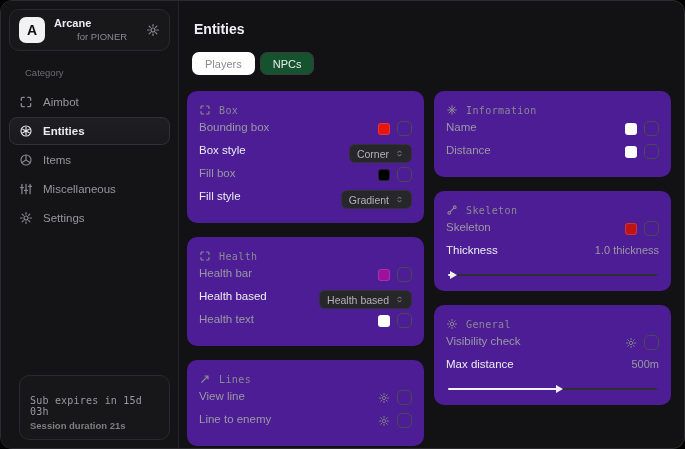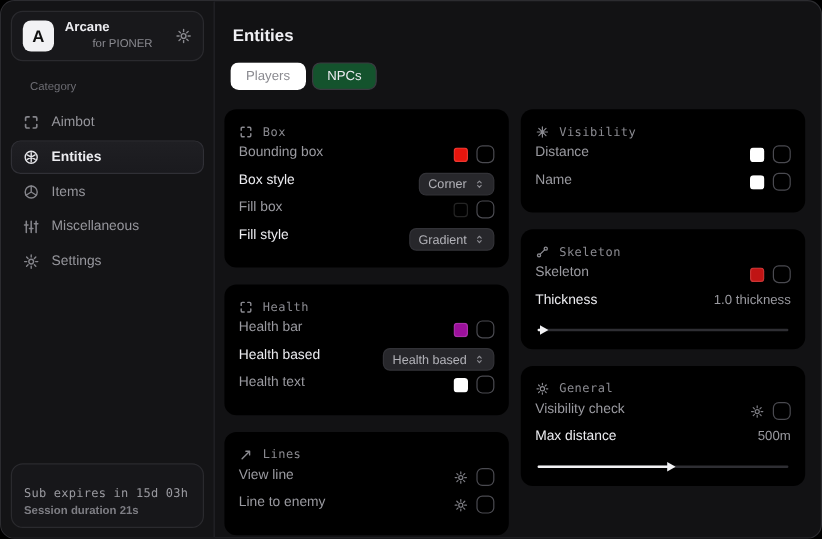--- a/index.html
+++ b/index.html
@@ -28,36 +28,36 @@
   .cat-label{font-size:9.5px;color:#6c6c72;margin:16px 16px 10px;}
   .nav{display:flex;flex-direction:column;gap:1px;}
   .nav-item{display:flex;align-items:center;gap:10px;padding:6px 9px;border-radius:8px;
     color:#96969c;font-size:11.5px;border:1px solid transparent;cursor:default;height:28px;}
   .nav-item .icon{color:#85858b;}
   .nav-item.active{background:linear-gradient(180deg,#1f1f23,#1a1a1e);
     border:1px solid #303036;color:#ececf0;font-weight:bold;}
   .nav-item.active .icon{color:#e4e4e8;}
 
   .sidebar-spacer{flex:1;}
-  .sub-box{border:1px solid #2a2a2e;background:#17171a;border-radius:10px;padding:19px 10px 8px;}
+  .sub-box{border:1px solid #2a2a2e;background:#17171a;border-radius:10px;padding:19px 10px 8px;margin-left:10px;}
   .sub-line1{font-family:"DejaVu Sans Mono",monospace;font-size:10px;color:#9a9aa0;letter-spacing:.2px;}
   .sub-line2{font-size:9.5px;color:#7e7e84;font-weight:bold;margin-top:3px;}
 
   
   .main{flex:1;padding:14px 13px 12px 8px;overflow:hidden;}
   .page-title{font-size:14px;font-weight:bold;color:#f0f0f4;margin:6px 0 0 7px;}
   .tabs{display:flex;gap:5px;margin:15px 0 0 5px;}
   .tab{padding:4px 12px;border-radius:7px;font-size:11px;color:#8a8a90;background:#ffffff;
     border:1px solid transparent;height:23px;display:flex;align-items:center;}
   .tab.active{background:#14532d;color:#ececf0;border:1px solid #3a3a40;}
 
   .columns{display:flex;gap:10px;margin-top:16px;align-items:flex-start;}
   .col{flex:1;display:flex;flex-direction:column;gap:14px;min-width:0;}
 
-  .card{background:#000000;border-radius:10px;padding:8px 12px 10px;}
+  .card{background:#4c1d95;border-radius:10px;padding:8px 12px 10px;}
   .card-head{display:flex;align-items:center;gap:8px;height:22px;color:#8a8a90;}
   .card-title{font-family:"DejaVu Sans Mono",monospace;font-size:10px;letter-spacing:.4px;}
   .row{display:flex;align-items:flex-start;justify-content:space-between;height:23px;}
   .row-label{font-size:11.5px;color:#9a9aa0;}
   .row-label.bright{color:#ececf0;}
   .row-right{display:flex;align-items:center;gap:7px;}
 
   .swatch{width:12px;height:12px;border-radius:3px;border:1px solid rgba(255,255,255,.14);}
   .checkbox{width:15px;height:15px;border:1.5px solid #4a4a50;border-radius:5px;background:transparent;}
 
@@ -325,31 +325,31 @@
 
       <div class="col">
 
         <div class="card">
           <div class="card-head">
             <span class="icon">
               <svg width="12" height="12" viewBox="0 0 24 24">
                   <use href="#i-sparkle"></use>
                 </svg>
               </span>
-            <span class="card-title">Visibility</span>
+            <span class="card-title">Information</span>
+          </div>
+          <div class="row">
+            <span class="row-label">Name</span>
+            <span class="row-right">
+              <span class="swatch" style="background: rgb(255, 255, 255);"></span>
+              <span class="checkbox"></span>
+            </span>
           </div>
           <div class="row">
             <span class="row-label">Distance</span>
-            <span class="row-right">
-              <span class="swatch" style="background: rgb(255, 255, 255);"></span>
-              <span class="checkbox"></span>
-            </span>
-          </div>
-          <div class="row">
-            <span class="row-label">Name</span>
             <span class="row-right">
               <span class="swatch" style="background: rgb(255, 255, 255);"></span>
               <span class="checkbox"></span>
             </span>
           </div>
         </div>
 
         <div class="card">
           <div class="card-head">
             <span class="icon">

